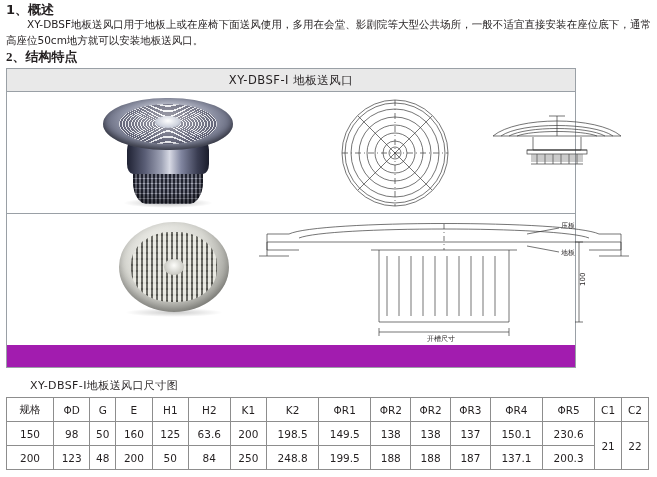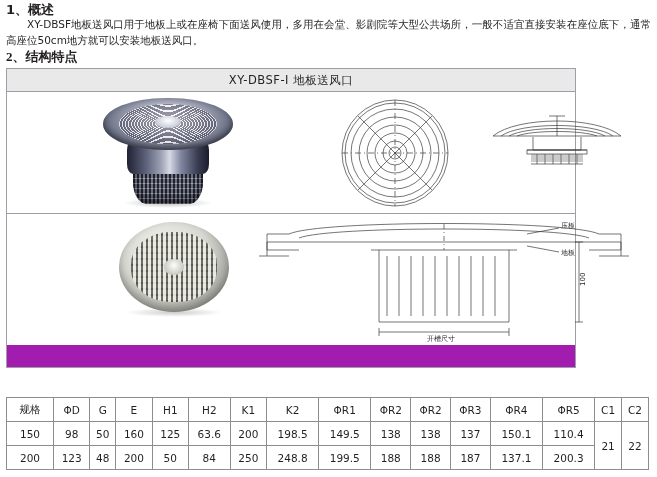--- a/index.html
+++ b/index.html
@@ -326,20 +326,21 @@
           <text x="168" y="125">开槽尺寸</text>
           <text x="302" y="12">压板</text>
           <text x="302" y="39">地板</text>
           <text x="326" y="70" transform="rotate(-90 326 70)">100</text>
         </g>
       </svg>
 
     </div>
   </div>
 
+  <div id="fig-caption">XY-DBSF-Ⅰ地板送风口尺寸图</div>
 
   <table id="dim-table">
     <thead>
       <tr>
         <th class="col-spec">规格</th>
         <th>ΦD</th>
         <th>G</th>
         <th>E</th>
         <th>H1</th>
         <th>H2</th>
@@ -363,21 +364,21 @@
         <td>160</td>
         <td>125</td>
         <td>63.6</td>
         <td>200</td>
         <td>198.5</td>
         <td>149.5</td>
         <td>138</td>
         <td>138</td>
         <td>137</td>
         <td>150.1</td>
-        <td>110.4</td>
+        <td>230.6</td>
         <td rowspan="2">21</td>
         <td rowspan="2">22</td>
       </tr>
       <tr>
         <td>200</td>
         <td>123</td>
         <td>48</td>
         <td>200</td>
         <td>50</td>
         <td>84</td>

